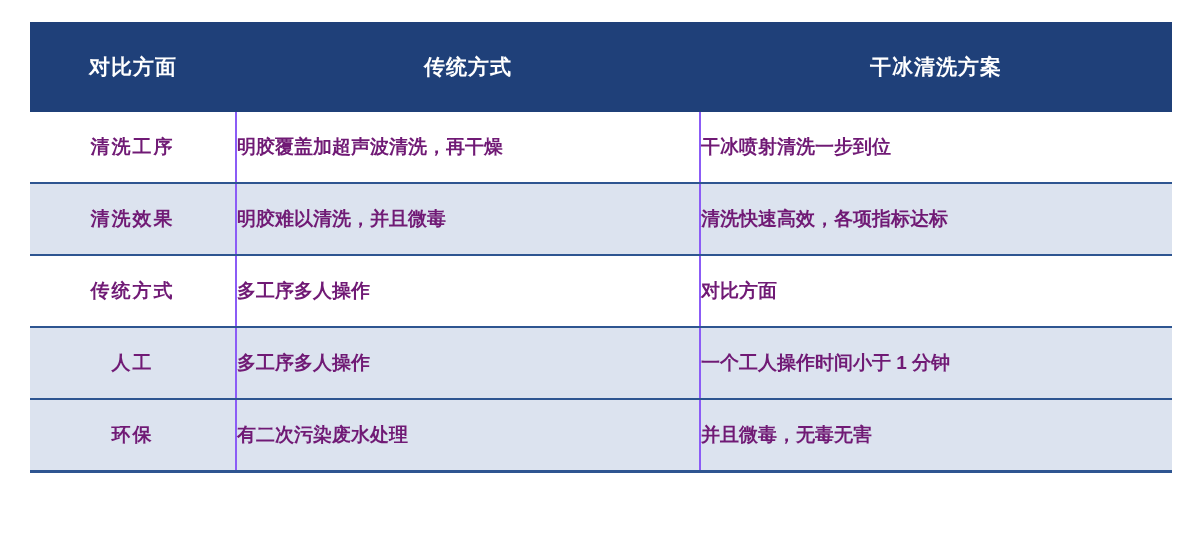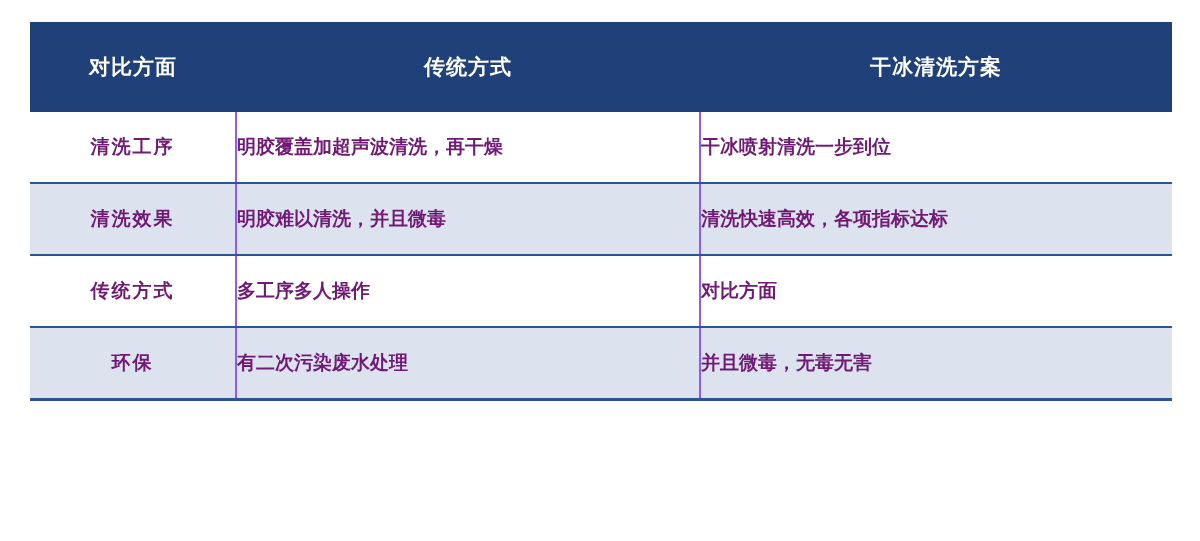--- a/index.html
+++ b/index.html
@@ -111,19 +111,24 @@
         <td class="cell-aspect">清洗效果</td>
         <td class="cell-value">明胶难以清洗，并且微毒</td>
         <td class="cell-value">清洗快速高效，各项指标达标</td>
       </tr>
       <tr class="row-white">
         <td class="cell-aspect">传统方式</td>
         <td class="cell-value">多工序多人操作</td>
         <td class="cell-value">对比方面</td>
       </tr>
       <tr class="row-tint">
+        <td class="cell-aspect">人工</td>
+        <td class="cell-value">多工序多人操作</td>
+        <td class="cell-value">一个工人操作时间小于 1 分钟</td>
+      </tr>
+      <tr class="row-tint">
         <td class="cell-aspect">环保</td>
         <td class="cell-value">有二次污染废水处理</td>
         <td class="cell-value">并且微毒，无毒无害</td>
       </tr>
     </tbody>
   </table>
 </div>
 
 </body></html>

